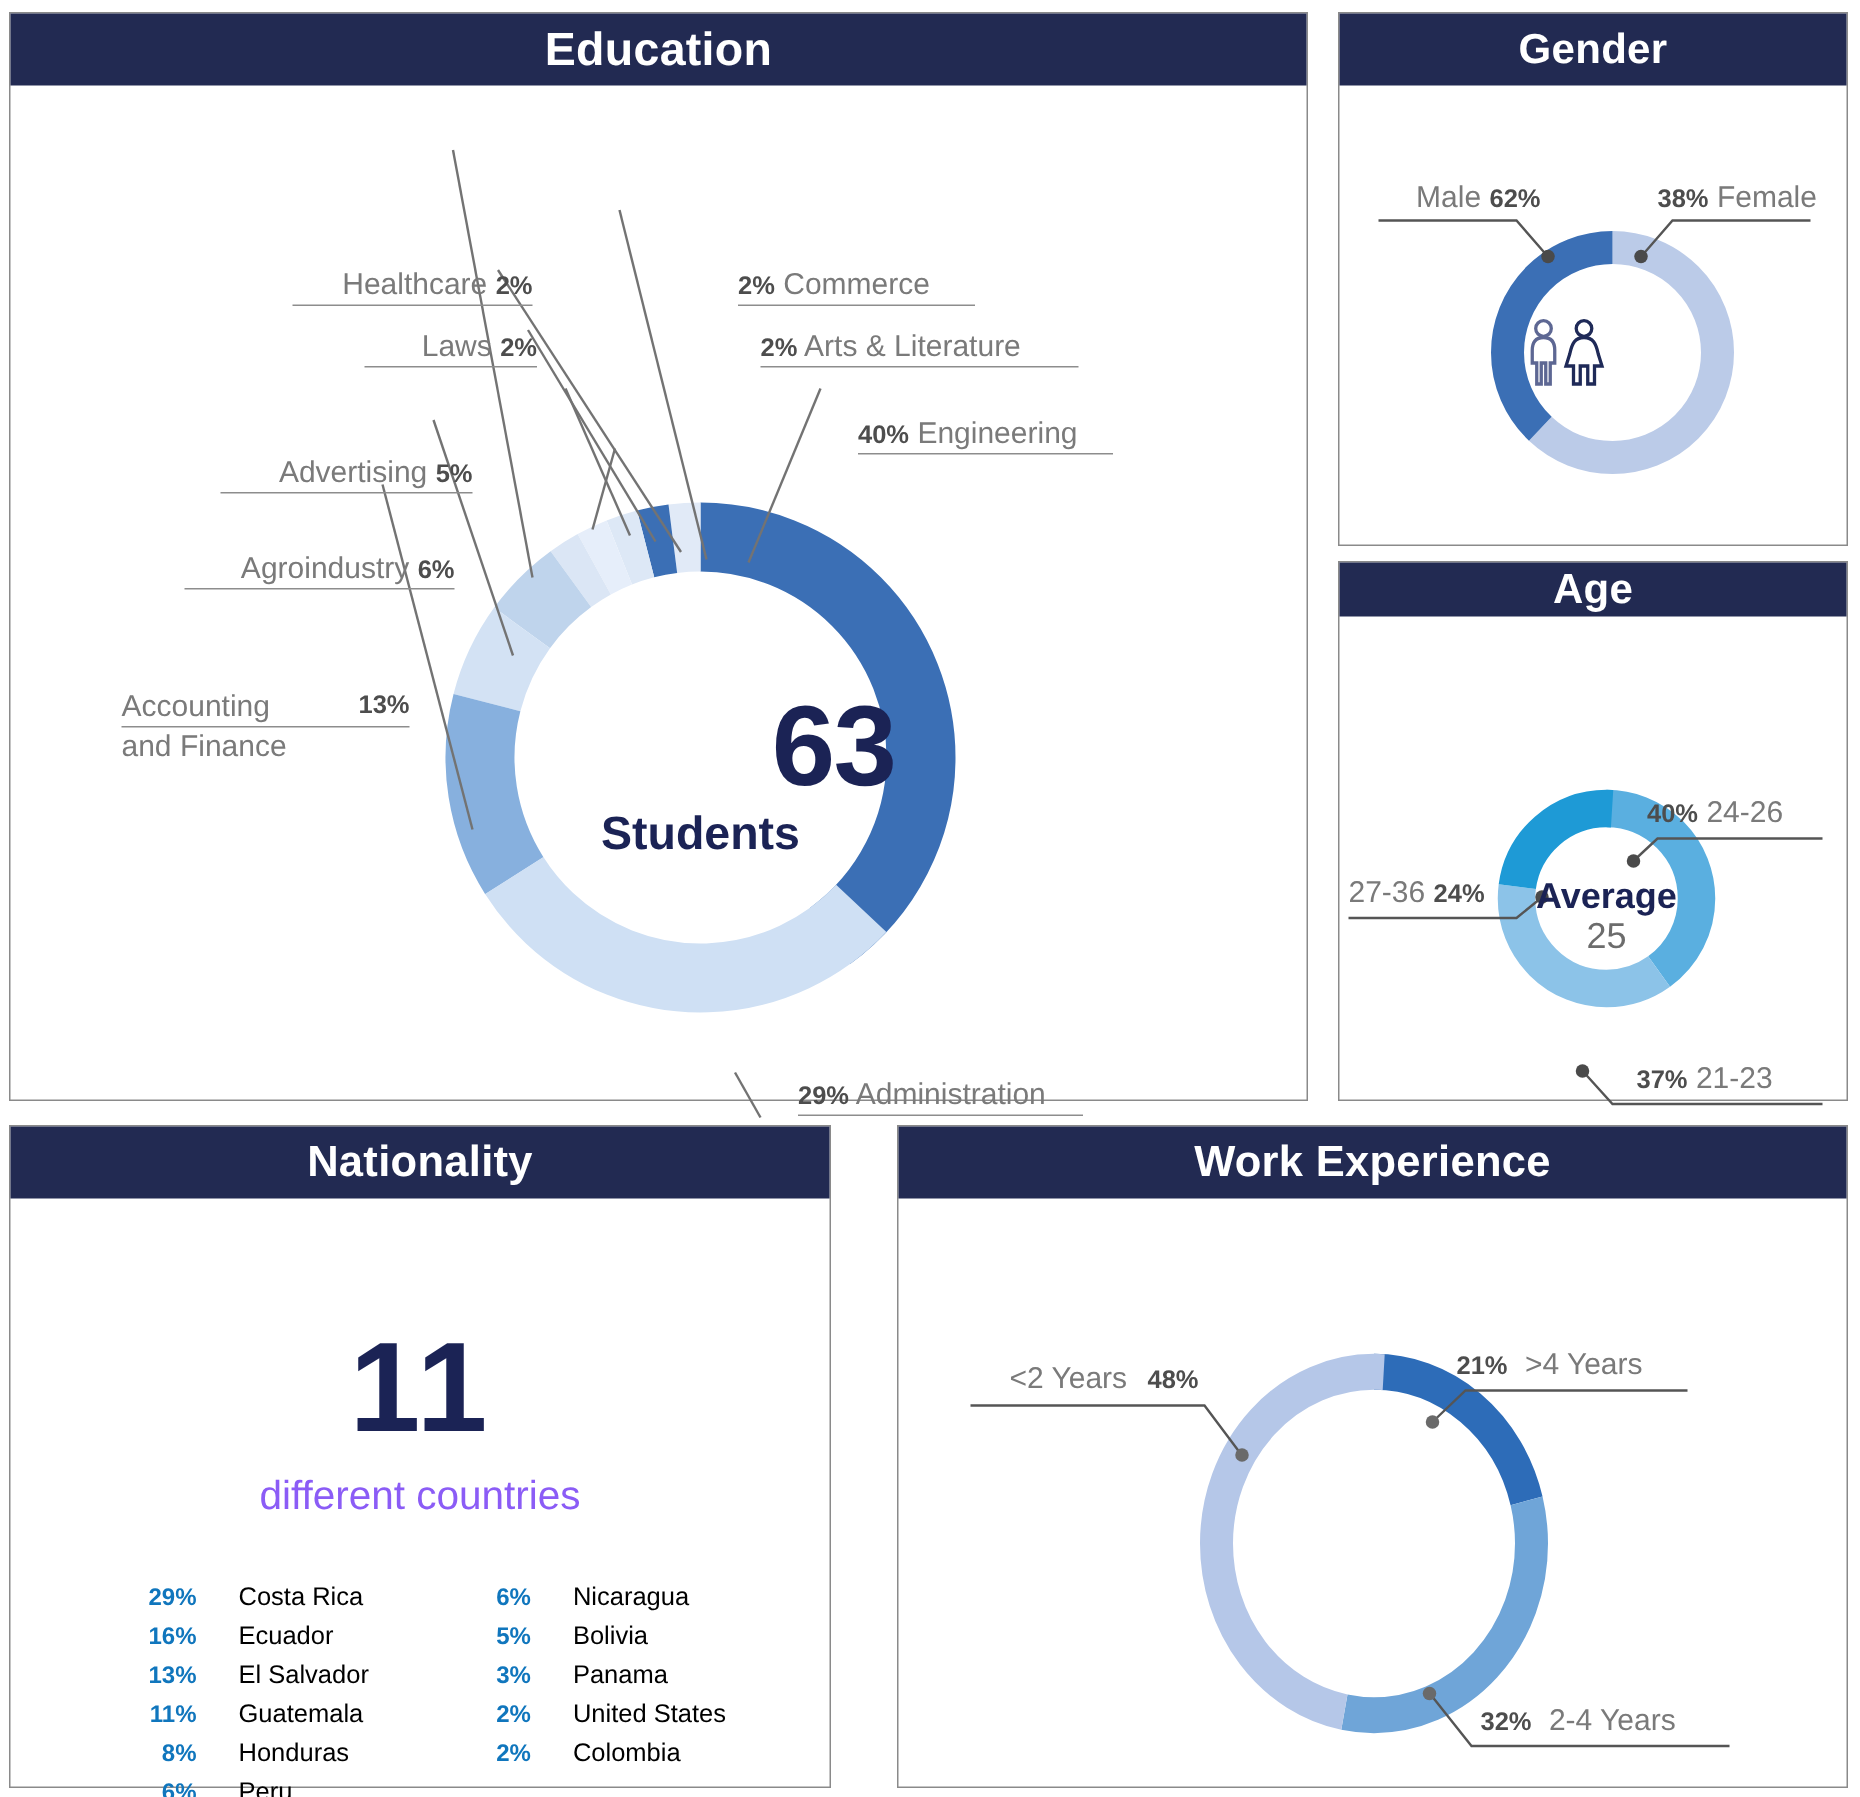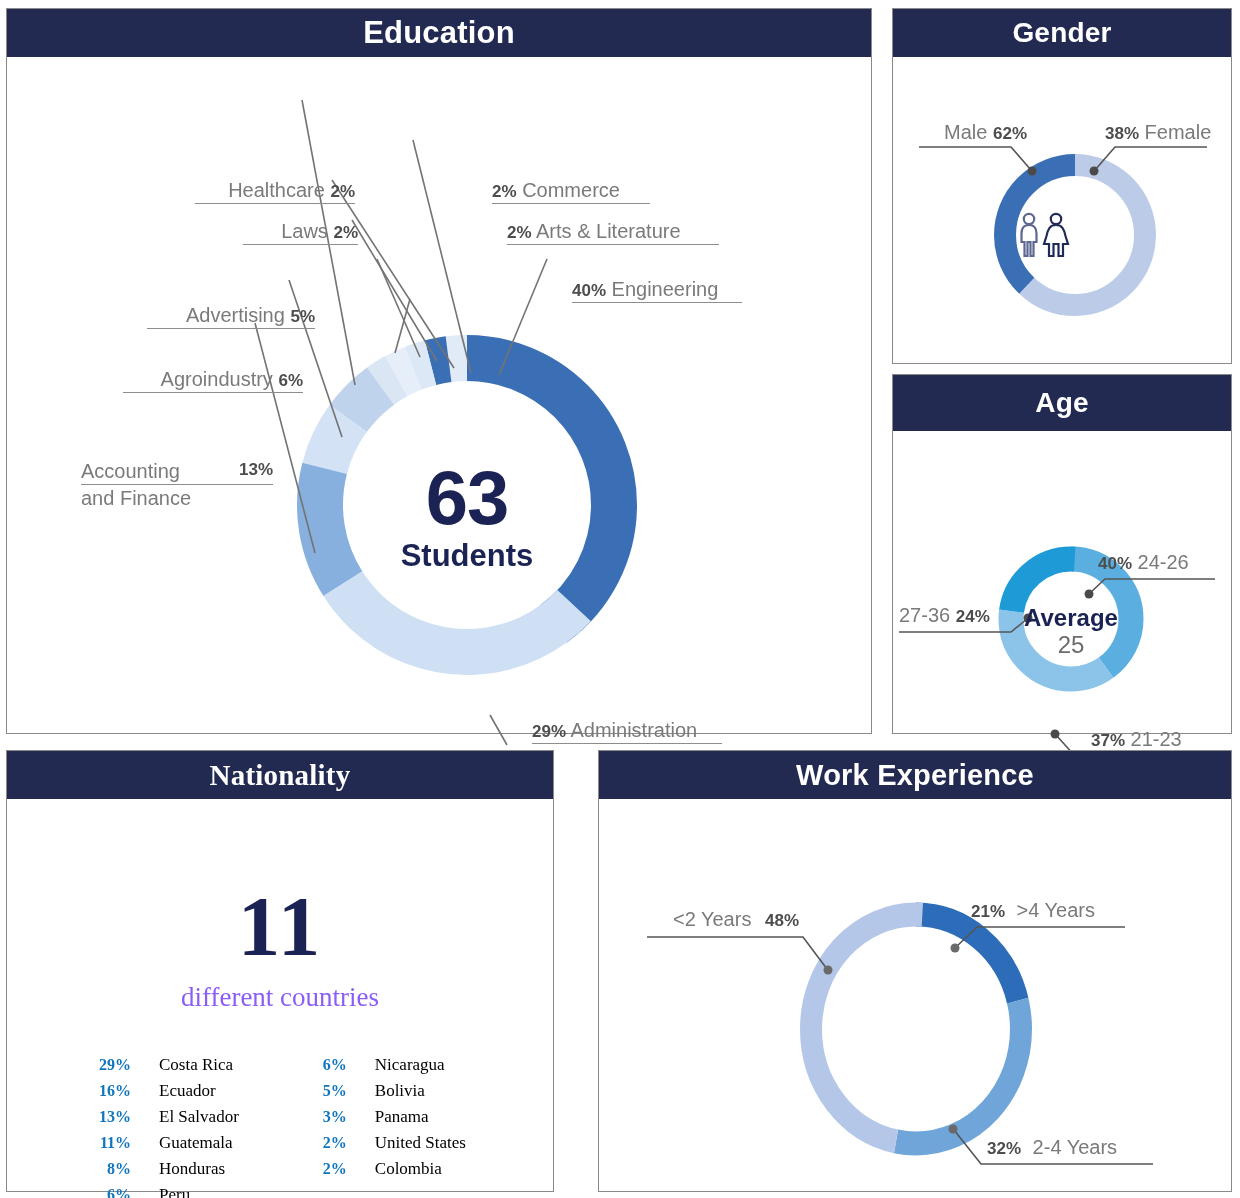--- a/index.html
+++ b/index.html
@@ -29,41 +29,41 @@
   
   #panel-education { left: 6px;   top: 8px;   width: 866px; height: 726px; }
   #panel-education .panel-header { height: 48px; font-size: 31px; }
   #panel-education .panel-body   { height: 676px; }
 
   #panel-gender { left: 892px; top: 8px; width: 340px; height: 356px; }
   #panel-gender .panel-header { height: 48px; font-size: 28px; }
   #panel-gender .panel-body   { height: 306px; }
 
   #panel-age { left: 892px; top: 374px; width: 340px; height: 360px; }
-  #panel-age .panel-header { height: 56px; font-size: 28px; }
+  #panel-age .panel-header { height: 36px; font-size: 28px; }
   #panel-age .panel-body   { height: 310px; }
 
-  #panel-nationality { left: 6px; top: 750px; width: 548px; height: 442px; font-family: Liberation Serif, serif; }
+  #panel-nationality { left: 6px; top: 750px; width: 548px; height: 442px; }
   #panel-nationality .panel-header { height: 48px; font-size: 29px; }
   #panel-nationality .panel-body   { height: 392px; }
 
   #panel-work { left: 598px; top: 750px; width: 634px; height: 442px; }
   #panel-work .panel-header { height: 48px; font-size: 29px; }
   #panel-work .panel-body   { height: 392px; }
 
   
   .donut-svg { position: absolute; overflow: visible; }
 
   
   .center-stack {
     position: absolute; text-align: center;
     color: #1b2355; line-height: 1;
     pointer-events: none;
   }
-  .edu-big { font-size: 76px; font-weight: bold; letter-spacing: -1px; }
+  .edu-big { font-size: 76px; font-weight: bold; letter-spacing: -1px; text-align: right; }
   .edu-sub { font-size: 31px; font-weight: bold; margin-top: 4px; }
 
   .age-word { font-size: 24px; font-weight: bold; color: #1b2355; }
   .age-num  { font-size: 24px; color: #6c6c6c; margin-top: 3px; }
 
   
   .callout {
     position: absolute;
     font-size: 20px;
     color: #6b6b6b;

